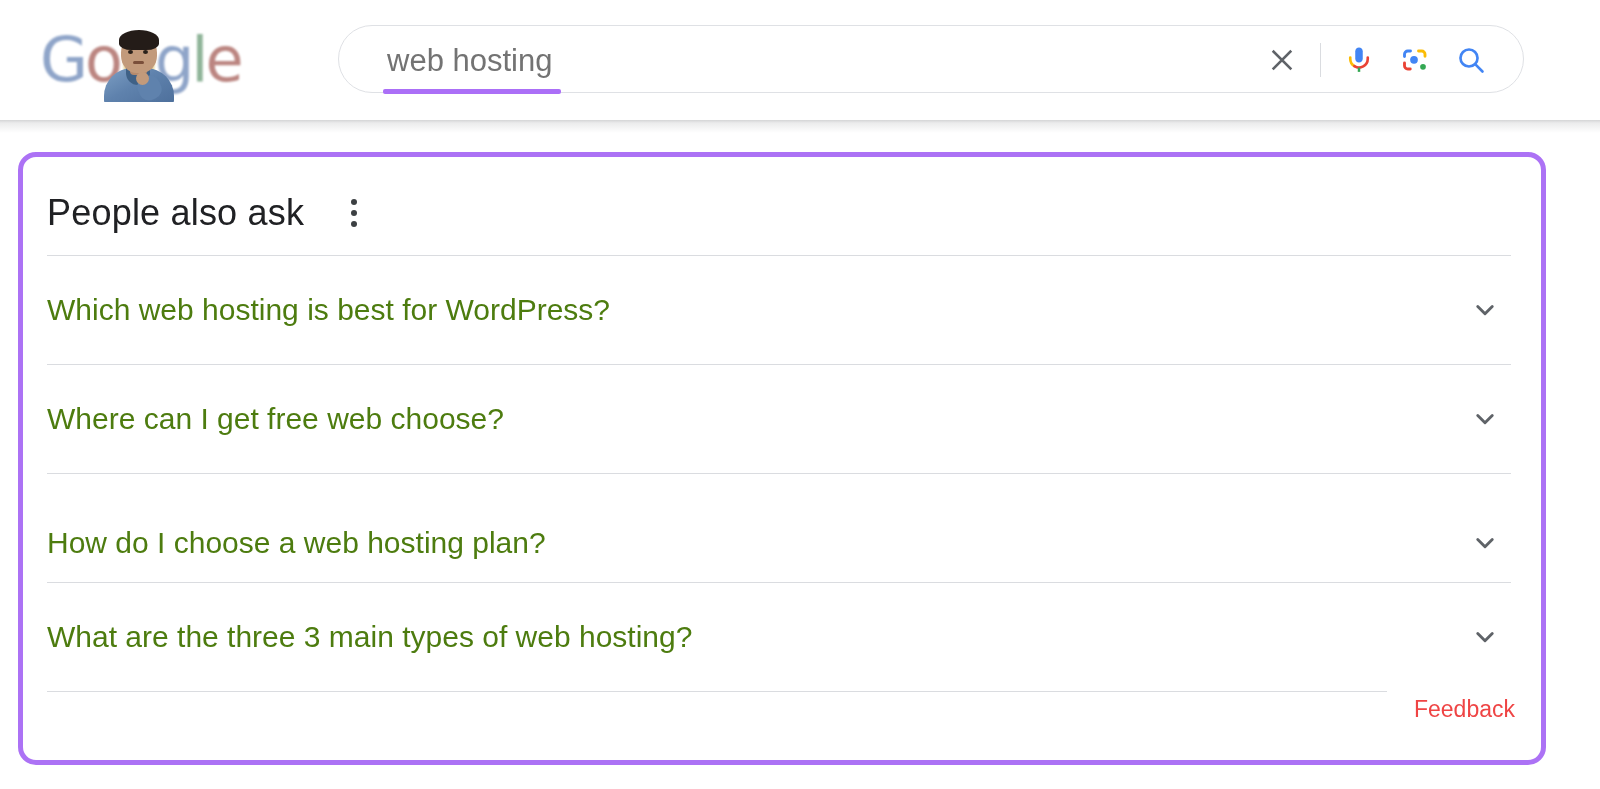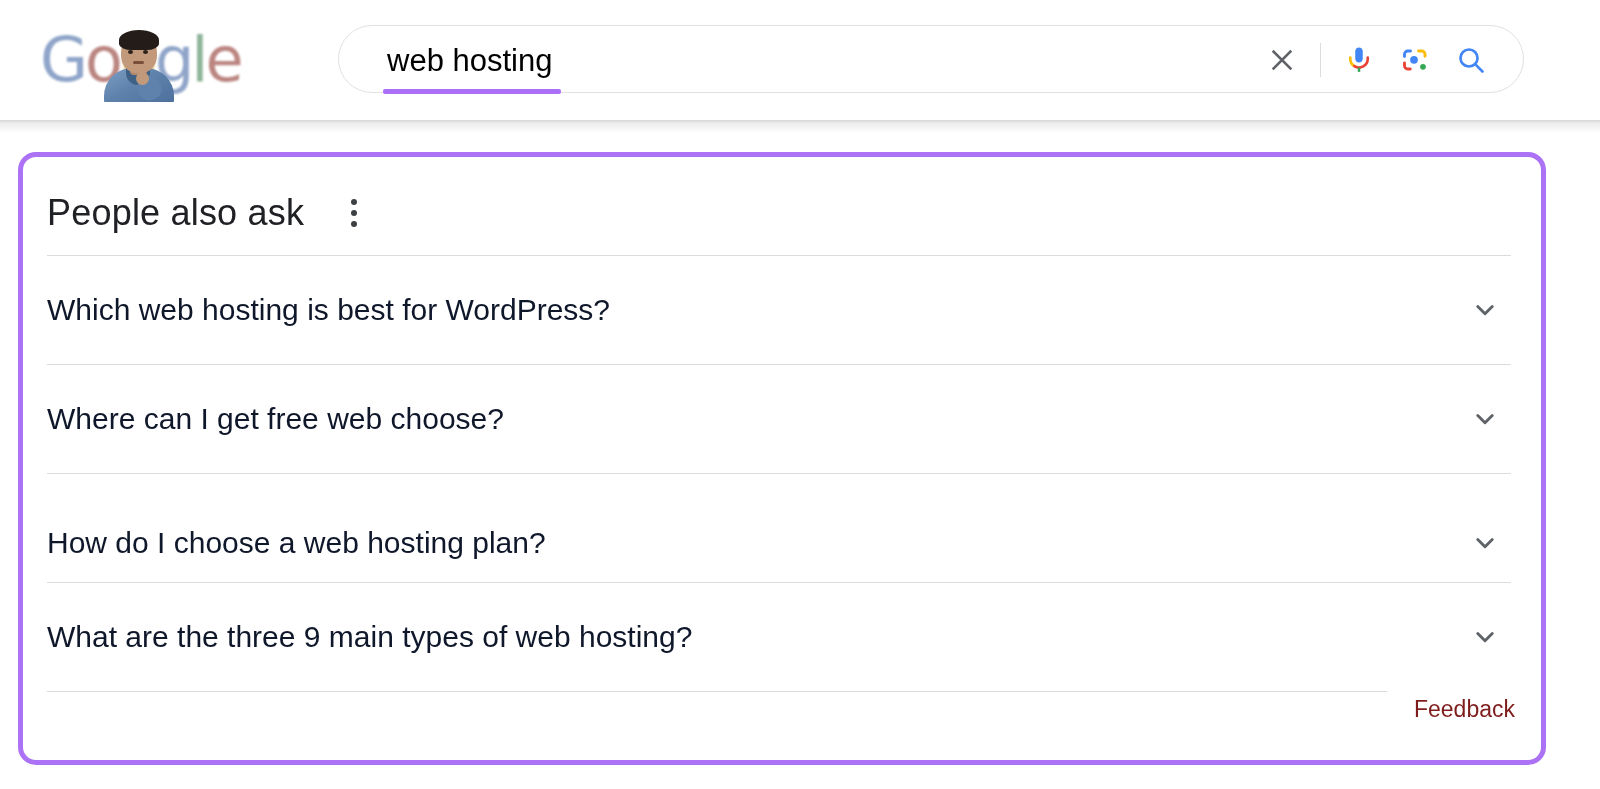--- a/index.html
+++ b/index.html
@@ -85,21 +85,21 @@
 
   
   .searchbox{
     position:absolute; left:338px; top:25px; width:1186px; height:68px;
     border:1px solid #dfe1e5; border-radius:34px; background:#ffffff;
   }
   .query-wrap{
     position:absolute; left:48px; top:14px; height:42px;
   }
   .query{
-    font-size:31px; color:#000000; line-height:42px;
+    font-size:31px; color:#737373; line-height:42px;
     font-family:"Liberation Sans","DejaVu Sans",sans-serif;
     white-space:nowrap;
   }
   .query-underline{
     position:absolute; left:44px; top:63px; width:178px; height:5px;
     background:#ab6ff7; border-radius:2px;
   }
 
   .sb-icons{
     position:absolute; right:24px; top:0; height:68px;
@@ -136,30 +136,30 @@
   .divider{
     position:absolute; left:24px; width:1464px; height:1px; background:#dadce0;
   }
 
   .q-row{
     position:absolute; left:24px; width:1466px; height:108px;
     display:flex; align-items:center; justify-content:space-between;
     cursor:pointer;
   }
   .q-text{
-    font-size:30px; color:#0f172a; font-weight:400; line-height:40px;
+    font-size:30px; color:#4d7c0f; font-weight:400; line-height:40px;
   }
   .chev{
     width:40px; height:40px; margin-right:8px;
     display:flex; align-items:center; justify-content:center;
   }
 
   .feedback{
     position:absolute; right:26px; top:537px;
-    font-size:23px; color:#7f1d1d; cursor:pointer; line-height:30px;text-align:center;
+    font-size:23px; color:#ef4444; cursor:pointer; line-height:30px;text-align:center;
   }
 </style>
 </head>
 <body>
 
 <div class="header">
 
   <div class="logo-wrap">
     <div class="logo-text"><span class="lg b1">G</span><span class="lg r1">o</span><span class="lg y1">o</span><span class="lg b2">g</span><span class="lg g1">l</span><span class="lg r2">e</span></div>
 
@@ -262,21 +262,21 @@
     <span class="chev">
       <svg width="30" height="30" viewBox="0 0 24 24" aria-hidden="true">
         <path d="M6.2 9.2 L12 15 L17.8 9.2" stroke="#5f6368" stroke-width="2.3" fill="none" stroke-linecap="round" stroke-linejoin="round"></path>
       </svg>
     </span>
   </div>
 
   <div class="divider" style="top:425px"></div>
 
   <div class="q-row" style="top:426px">
-    <span class="q-text">What are the three 9 main types of web hosting?</span>
+    <span class="q-text">What are the three 3 main types of web hosting?</span>
     <span class="chev">
       <svg width="30" height="30" viewBox="0 0 24 24" aria-hidden="true">
         <path d="M6.2 9.2 L12 15 L17.8 9.2" stroke="#5f6368" stroke-width="2.3" fill="none" stroke-linecap="round" stroke-linejoin="round"></path>
       </svg>
     </span>
   </div>
 
   <div class="divider" style="top:534px; width:1340px"></div>
 
   <div class="feedback">Feedback</div>

